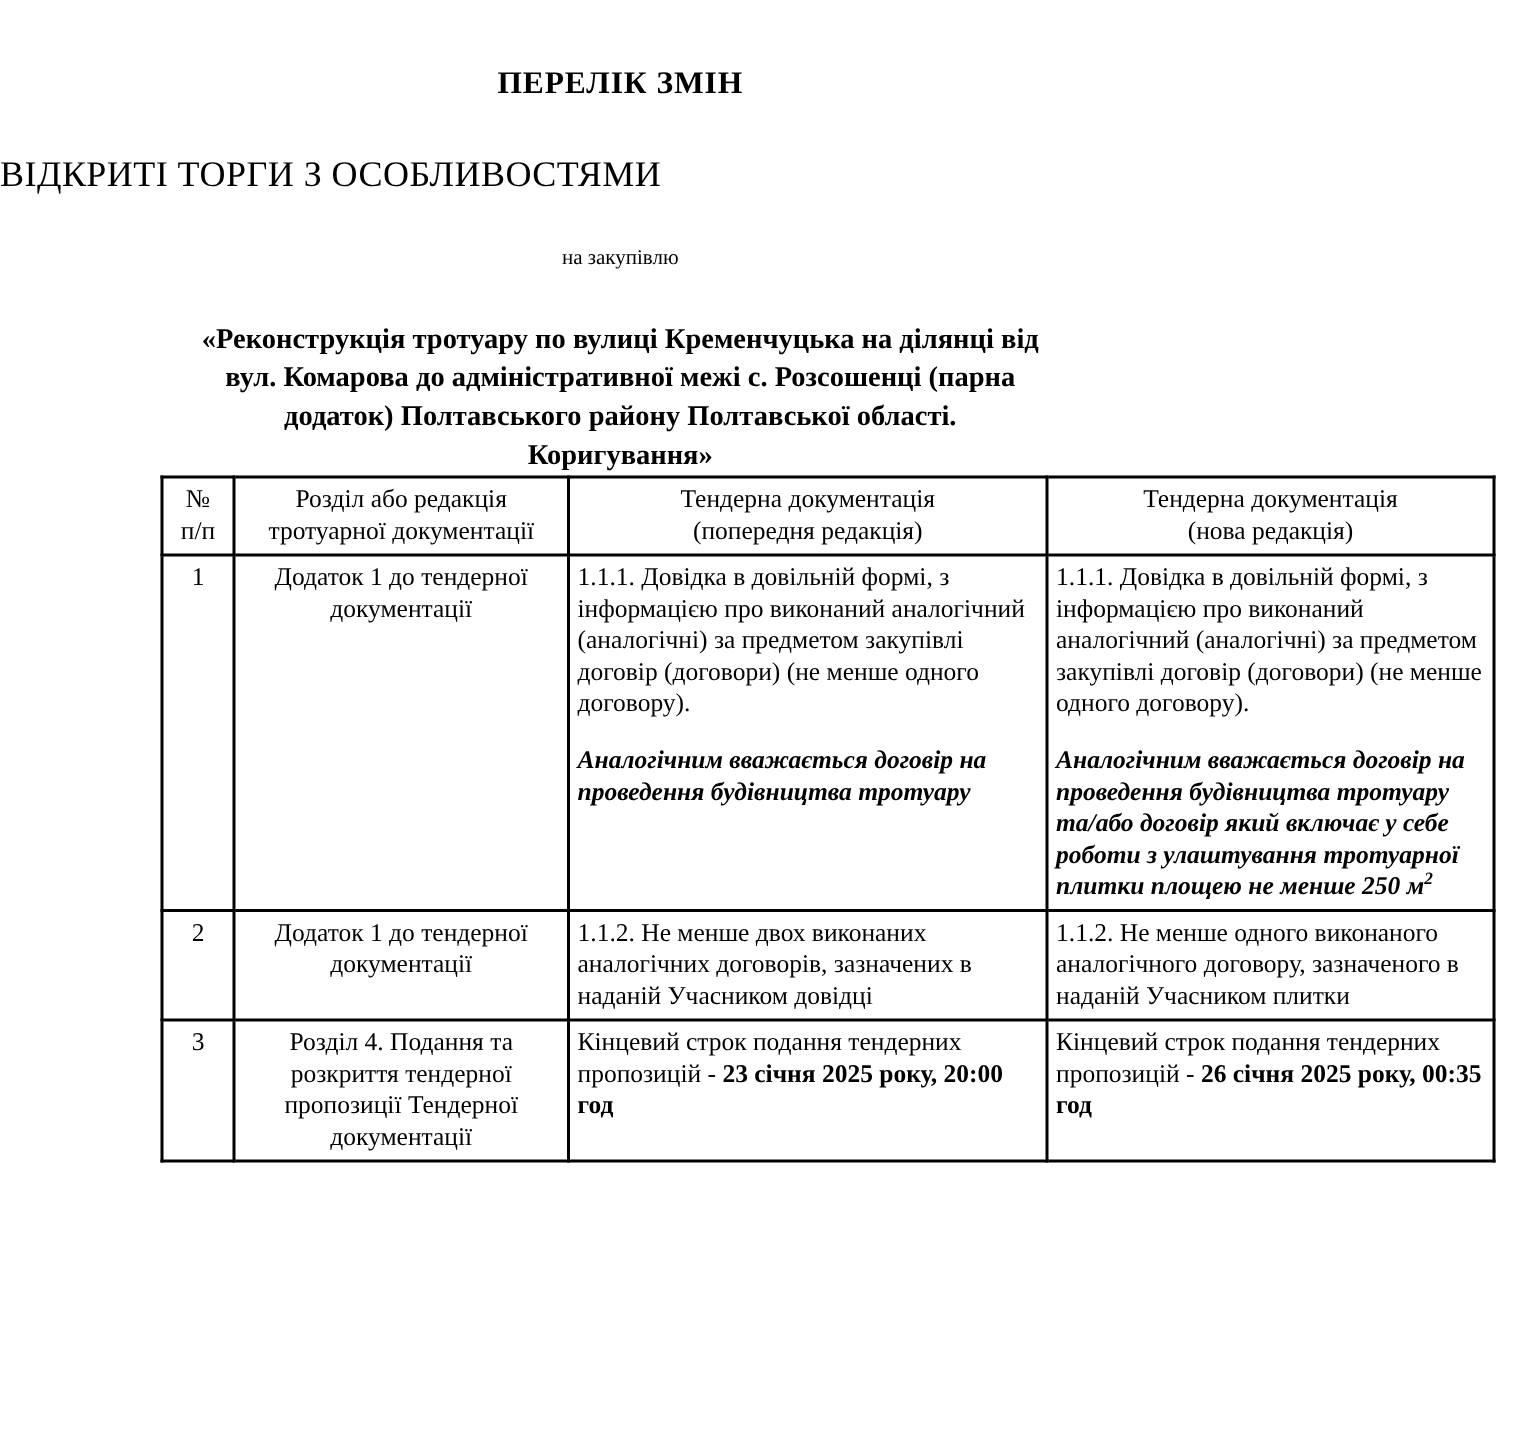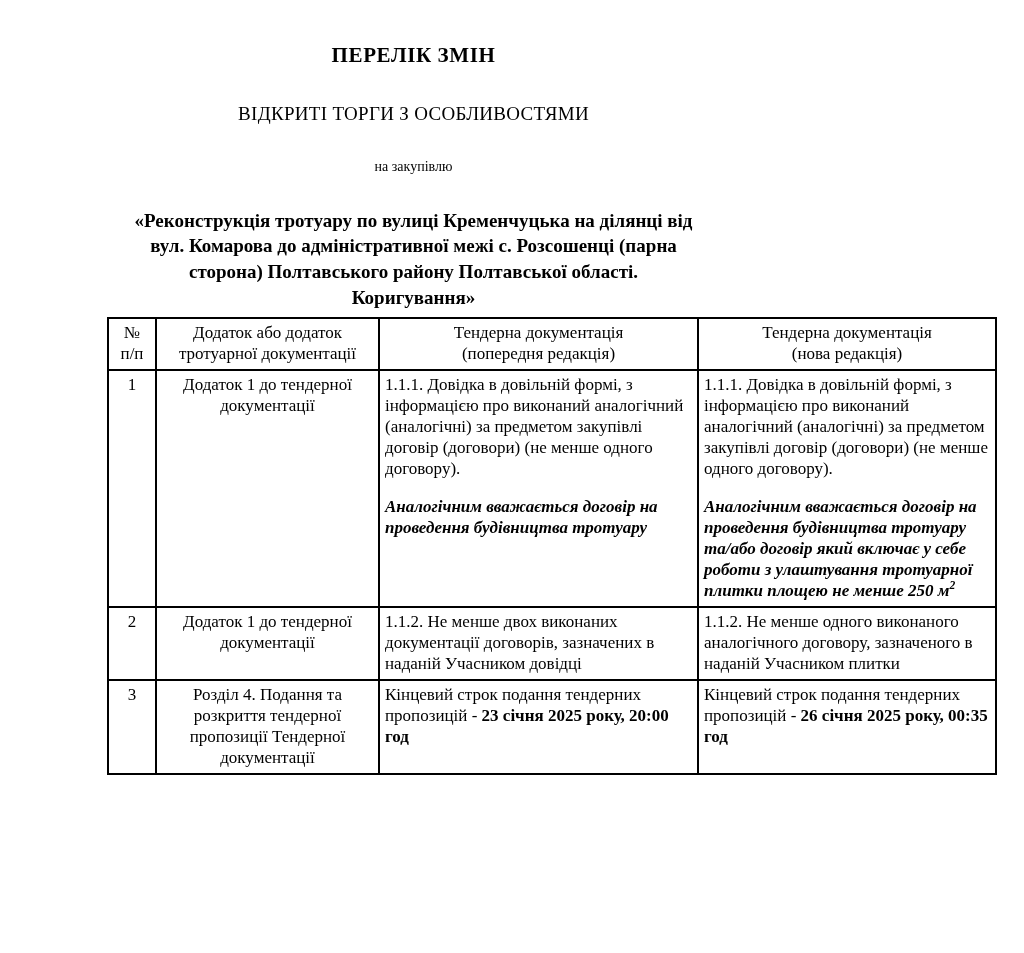--- a/index.html
+++ b/index.html
@@ -27,22 +27,21 @@
   .doc-title {
     text-align: center;
     font-weight: bold;
     font-size: 21px;
     letter-spacing: 0.6px;
     margin: 0;
     padding-top: 43px;
     line-height: 1.2;
   }
   .doc-subtitle {
-    text-align: center;
-    font-size: 19px;
+    font-size: 24px;
     letter-spacing: 0.3px;
     margin: 0;
     padding-top: 35px;
     line-height: 1.2;
   }
   .doc-purpose {
     text-align: center;
     font-size: 14px;
     margin: 0;
     padding-top: 33px;
@@ -126,39 +125,39 @@
 <body>
 
 <div class="page">
 
   <h1 class="doc-title">ПЕРЕЛІК ЗМІН</h1>
 
   <p class="doc-subtitle">ВІДКРИТІ ТОРГИ З ОСОБЛИВОСТЯМИ</p>
 
   <p class="doc-purpose">на закупівлю</p>
 
-  <p class="object-block">«Реконструкція тротуару по вулиці Кременчуцька на ділянці від вул. Комарова до адміністративної межі с. Розсошенці (парна сторона) Полтавського району Полтавської області. Коригування»</p>
+  <p class="object-block">«Реконструкція тротуару по вулиці Кременчуцька на ділянці від вул. Комарова до адміністративної межі с. Розсошенці (парна додаток) Полтавського району Полтавської області. Коригування»</p>
 
 
   <div class="table-wrap">
     <table class="changes">
       <colgroup>
         <col class="c1">
           <col class="c2">
           <col class="c3">
           <col class="c4">
       </colgroup>
       <thead>
         <tr>
           <th class="num">
             <span class="hdr-line">№</span>
             <span class="hdr-line">п/п</span>
           </th>
           <th>
-            <span class="hdr-line">Додаток або додаток</span>
+            <span class="hdr-line">Розділ або редакція</span>
             <span class="hdr-line">тротуарної документації</span>
           </th>
           <th>
             <span class="hdr-line">Тендерна документація</span>
             <span class="hdr-line">(попередня редакція)</span>
           </th>
           <th>
             <span class="hdr-line">Тендерна документація</span>
             <span class="hdr-line">(нова редакція)</span>
           </th>
@@ -176,21 +175,21 @@
           <td>
             <p class="cell-p">1.1.1. Довідка в довільній формі, з інформацією про виконаний аналогічний (аналогічні) за предметом закупівлі договір (договори) (не менше одного договору).</p>
             <p class="cell-p bi"><span>Аналогічним вважається договір на проведення будівництва тротуару та/або договір який включає у себе роботи з улаштування тротуарної плитки площею не менше 250 м</span><sup>2</sup></p>
           </td>
         </tr>
 
         <tr>
           <td class="num">2</td>
           <td>Додаток 1 до тендерної документації</td>
           <td>
-            <p class="cell-p">1.1.2. Не менше двох виконаних документації договорів, зазначених в наданій Учасником довідці</p>
+            <p class="cell-p">1.1.2. Не менше двох виконаних аналогічних договорів, зазначених в наданій Учасником довідці</p>
           </td>
           <td>
             <p class="cell-p">1.1.2. Не менше одного виконаного аналогічного договору, зазначеного в наданій Учасником плитки</p>
           </td>
         </tr>
 
         <tr>
           <td class="num">3</td>
           <td>Розділ 4. Подання та розкриття тендерної пропозиції Тендерної документації</td>
           <td>

